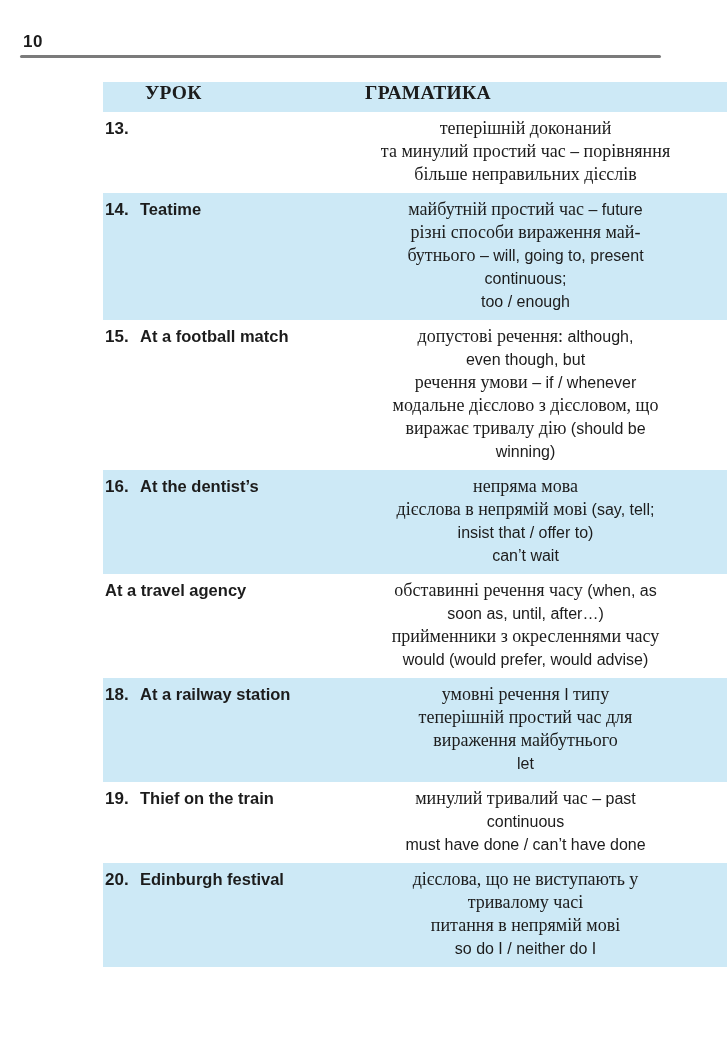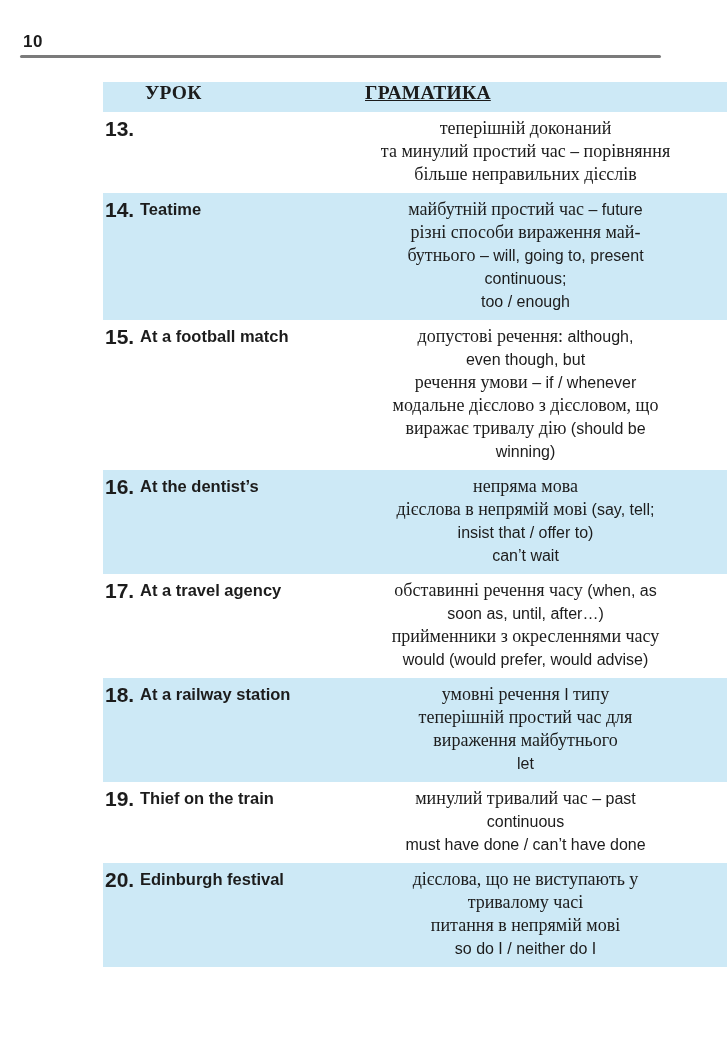--- a/index.html
+++ b/index.html
@@ -32,31 +32,31 @@
     background: var(--blue, #cde9f6);
     height: 30px;
   }
   .th {
     font-family: "Liberation Serif", serif;
     font-weight: bold;
     font-size: 19.5px;
     letter-spacing: 0.3px;
   }
   .th-lesson { width: 257px; padding-left: 42px; }
-  .th-grammar { padding-left: 5px; text-decoration: underline; }
+  .th-grammar { padding-left: 5px; }
 
   .row { display: flex; padding: 5px 0 7px 0; }
   .row:nth-child(even) { background: var(--blue, #cde9f6); }
 
   .lesson { width: 257px; display: flex; padding-left: 2px; }
   .num {
     width: 35px;
     flex: 0 0 35px;
     font-weight: bold;
-    font-size: 21px;
+    font-size: 17px;
     line-height: 23px;
   }
   .title {
     font-weight: bold;
     font-size: 16.5px;
     line-height: 23px;
   }
 
   .grammar { flex: 1; padding-right: 36px; text-align: center; }
   .gline { line-height: 23px; }
@@ -125,21 +125,20 @@
     <div class="cell grammar">
           <div class="gline"><span class="cyr">непряма мова</span></div>
           <div class="gline"><span class="cyr">дієслова в непрямій мові</span><span class="lat"> (say, tell;</span></div>
           <div class="gline"><span class="lat">insist that / offer to)</span></div>
           <div class="gline"><span class="lat">can’t wait</span></div>
         </div>
   </div>
 
   <div class="row">
     <div class="cell lesson">
-      <span class="num">17.</span>
       <span class="title">At a travel agency</span>
     </div>
     <div class="cell grammar">
           <div class="gline"><span class="cyr">обставинні речення часу</span><span class="lat"> (when, as</span></div>
           <div class="gline"><span class="lat">soon as, until, after…)</span></div>
           <div class="gline"><span class="cyr">прийменники з окресленнями часу</span></div>
           <div class="gline"><span class="lat">would (would prefer, would advise)</span></div>
         </div>
   </div>
 

